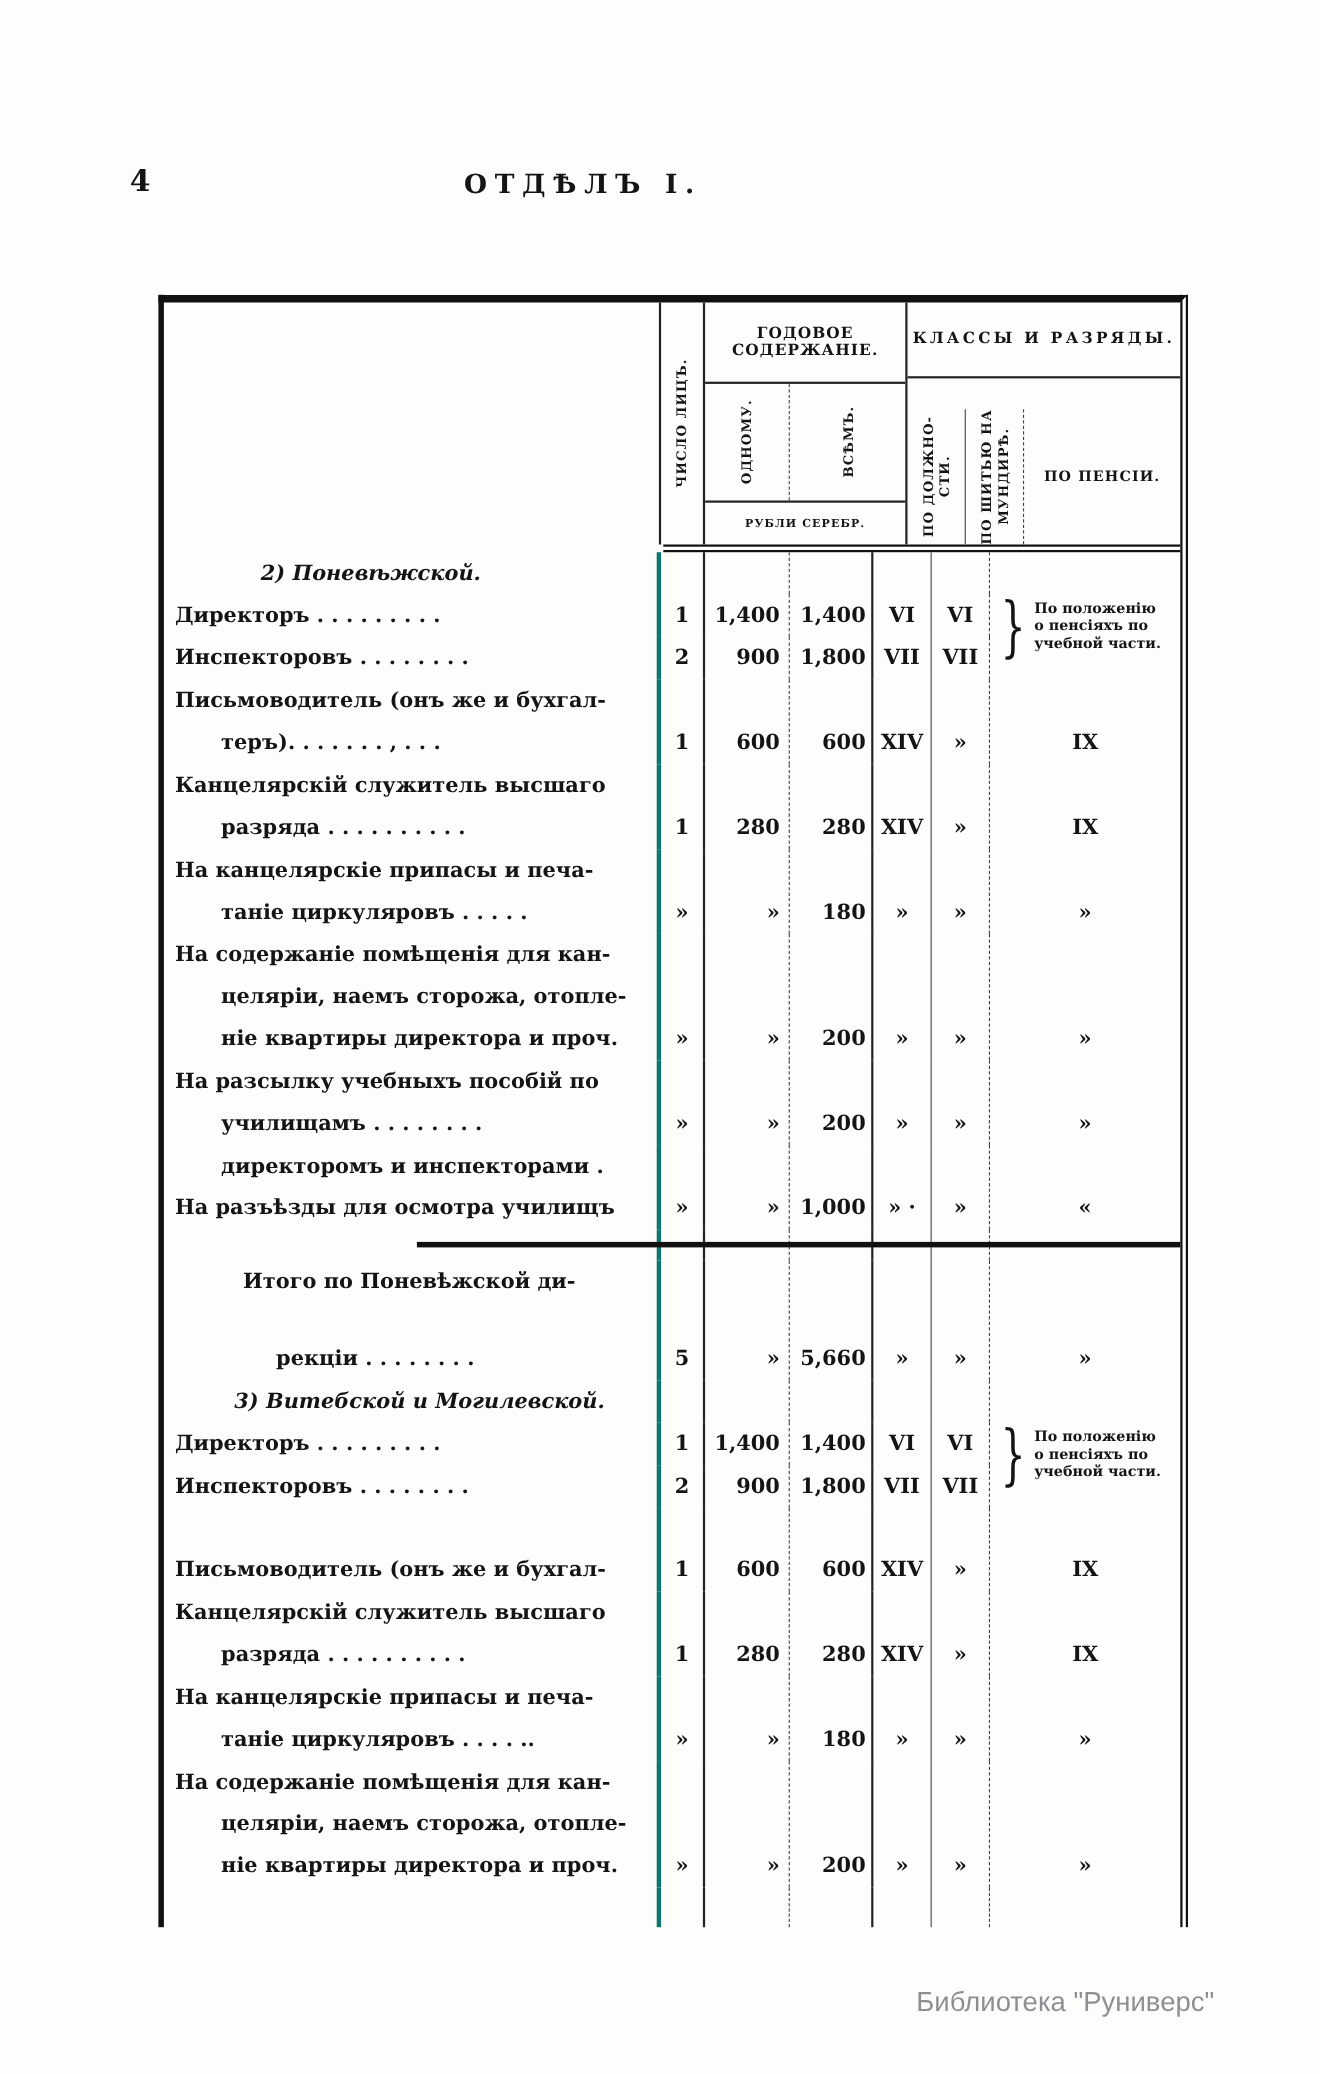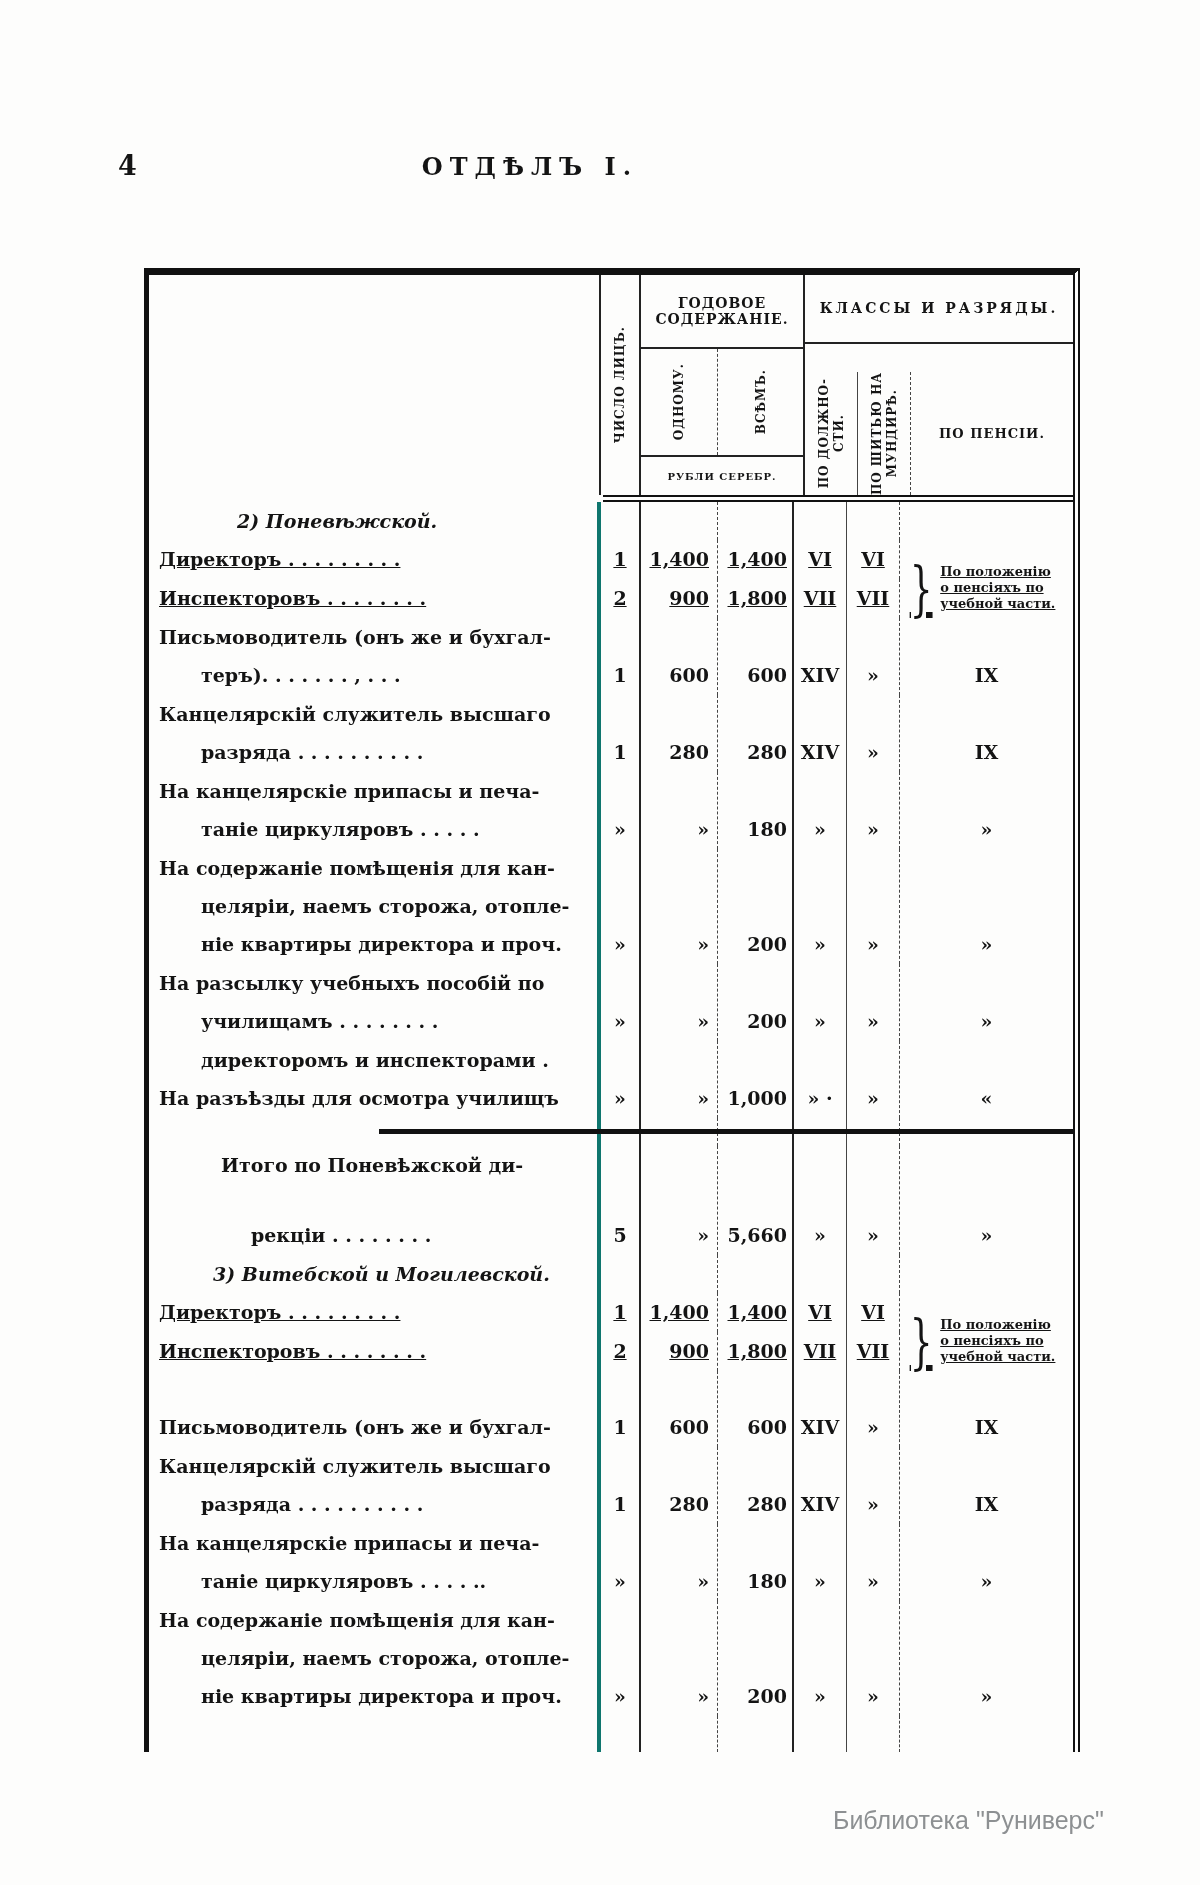--- a/index.html
+++ b/index.html
@@ -10,21 +10,21 @@
         font-size:24px;font-weight:700;letter-spacing:7px;white-space:nowrap;}
 
   .tbl{position:absolute;left:144px;top:268px;width:924px;
        border-top:7px solid #111;border-left:5px solid #111;border-right:7px double #111;}
 
   
   .thead{display:flex;height:220px;}
   .hc{box-sizing:border-box;}
   .h-label{width:452px;border-right:2px solid #222;}
   .h-chislo{width:40px;border-right:2px solid #222;display:flex;align-items:center;justify-content:center;}
-  .h-god{width:164px;border-right:2px solid #222;display:flex;flex-direction:column;}
+  .h-god{width:184px;border-right:2px solid #222;display:flex;flex-direction:column;}
   .h-god-title{height:72px;border-bottom:2px solid #222;display:flex;align-items:center;justify-content:center;
        text-align:center;font-size:14px;font-weight:700;letter-spacing:1px;padding:0 12px;}
   .h-god-sub{height:106px;display:flex;}
   .h-odn{width:77px;border-right:1px dashed #444;display:flex;align-items:center;justify-content:center;box-sizing:border-box;}
   .h-vsm{flex:1;display:flex;align-items:center;justify-content:center;}
   .h-rubli{flex:1;border-top:2px solid #222;display:flex;align-items:center;justify-content:center;
        font-size:10px;font-weight:700;letter-spacing:1px;}
   .h-kls{flex:1;display:flex;flex-direction:column;gap:28px;}
   .h-kls-title{height:72px;border-bottom:2px solid #222;display:flex;align-items:center;justify-content:center;
        font-size:14px;font-weight:700;letter-spacing:3px;}
@@ -54,21 +54,21 @@
   .headrow .label{justify-content:center;padding-left:88px;font-style:italic;padding-bottom:0;}
   .headrow3 .label{padding-left:64px;}
   .itogo{min-height:96px;}
   .itogo .label{padding-left:72px;}
   .itogo .lline.cont{padding-left:30px;margin-top:32px;}
   .rulerow{height:28px;}
   .bigrule{position:absolute;left:230px;right:0;top:11px;border-top:5px solid #111;}
   .spacer{height:36px;}
 
   
-  .rowpair{display:flex;align-items:flex-end;text-decoration:underline;}
+  .rowpair{display:flex;align-items:flex-start;}
   .pairleft{display:flex;flex-direction:column;flex:0 0 751px;}
   .pairleft .row > .sht{border-right:1px dashed #444;}
   .note-cell{flex:1;display:flex;align-items:center;justify-content:flex-start;padding-left:2px;}
   .brace{font-size:60px;font-weight:400;line-height:1;transform:scaleX(0.6);display:inline-block;}
   .notelines{font-size:13px;font-weight:700;line-height:16px;white-space:nowrap;}
 
   .watermark{position:absolute;left:833px;top:1806px;
        font-family:"Liberation Sans","DejaVu Sans",sans-serif;
        font-size:25px;font-weight:400;color:#8d9092;white-space:nowrap;}
 </style>

